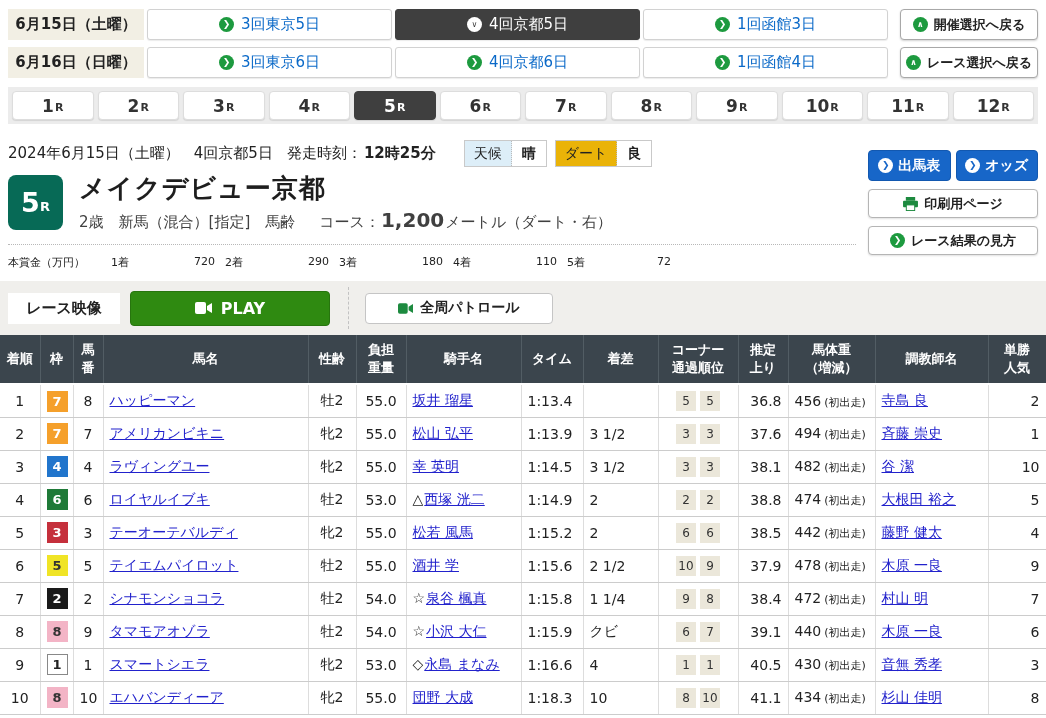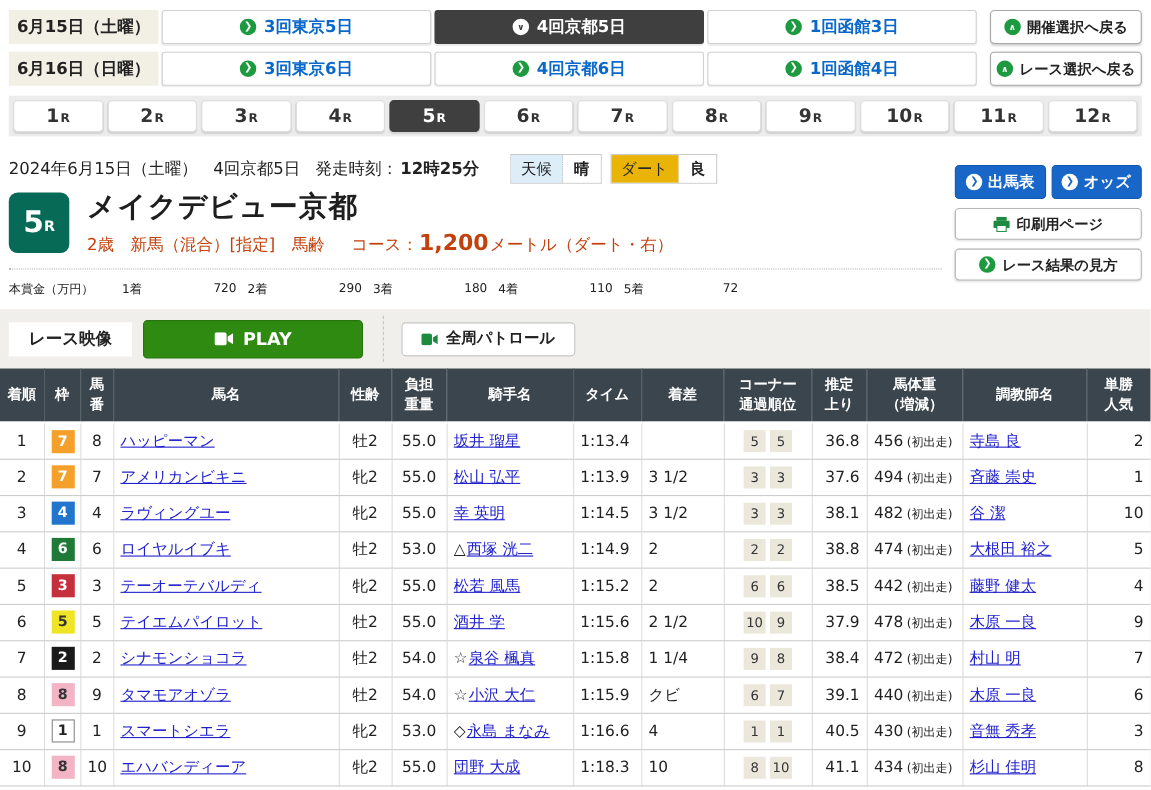--- a/index.html
+++ b/index.html
@@ -8,21 +8,21 @@
   button { font-family:inherit; cursor:pointer; }
   a.lnk { color:#2222cc; text-decoration:underline; }
 
   
   .date-nav { display:flex; padding:9px 8px 0 8px; gap:12px; }
   .left-col { flex:1; display:flex; flex-direction:column; gap:7px; }
   .date-row { display:flex; gap:3px; height:31px; }
   .date-cell { width:136px; background:#f2efe4; display:flex; align-items:center; justify-content:center;
     font-weight:bold; font-size:15px; color:#222; }
   .nav-btn { flex:1; display:flex; align-items:center; justify-content:center; gap:7px;
-    background:#fff; border:1px solid #d2d2d2; border-radius:3px; font-size:15px; font-weight:bold;
+    background:#fff; border:1px solid #d2d2d2; border-radius:3px; font-size:15px; font-weight:normal;
     color:#0a69c8; box-shadow:0 1px 1px rgba(0,0,0,.08); }
   .nav-btn.active { background:#3f3f3f; border-color:#3f3f3f; color:#fff; }
   .back-col { width:138px; display:flex; flex-direction:column; gap:7px; }
   .back-btn { height:31px; display:flex; align-items:center; justify-content:center; gap:6px;
     background:#fff; border:1px solid #a8a8a8; border-radius:4px; font-size:13px; font-weight:bold;
     color:#222; box-shadow:0 1px 2px rgba(0,0,0,.18); }
 
   .icon-circle { width:15px; height:15px; border-radius:50%; display:inline-flex; align-items:center;
     justify-content:center; font-size:9px; line-height:1; flex:0 0 auto; }
   .icon-circle.green { background:#1d9a3f; color:#fff; }
@@ -60,39 +60,39 @@
     font-weight:bold; font-size:13px; color:#222; display:flex; align-items:center; justify-content:center;
     gap:6px; box-shadow:0 1px 2px rgba(0,0,0,.12); }
 
   
   .race-head { margin:8px 8px 0; display:flex; gap:16px; }
   .race-badge { width:55px; height:55px; background:#076a56; border-radius:8px; color:#fff;
     display:flex; align-items:center; justify-content:center; font-weight:bold; flex:0 0 auto; }
   .race-badge .n { font-size:27px; }
   .race-badge .r { font-size:13px; margin-top:8px; }
   .race-title { font-size:26px; font-weight:bold; color:#1e1e1e; letter-spacing:1px; line-height:1.05; }
-  .race-cond { margin-top:6px; font-size:15px; color:#c2410c; display:flex; align-items:baseline; }
+  .race-cond { margin-top:6px; font-size:15px; color:#404040; display:flex; align-items:baseline; }
   .race-cond .conds { margin-right:24px; }
   .race-cond .cv { font-size:20px; font-weight:bold; margin:0 1px; }
   .dotted { border-bottom:1px dotted #b8b8b8; margin:12px 190px 0 8px; }
 
   
   .prize { display:flex; align-items:center; padding:10px 8px 11px; font-size:11px; }
   .prize .lbl { margin-right:26px; }
   .prize .pair { width:104px; display:flex; justify-content:space-between; margin-right:10px; }
 
   
   .video-bar { background:#f0efec; height:54px; display:flex; align-items:center; padding:0 8px; }
   .video-label { width:112px; height:31px; background:#fff; display:flex; align-items:center;
     justify-content:center; font-weight:bold; font-size:15px; margin-right:10px; }
   .play-btn { width:200px; height:35px; background:#2f8a11; border:1px solid #27750e; color:#fff;
     border-radius:4px; display:flex; align-items:center; justify-content:center; gap:9px;
     font-size:16px; font-weight:bold; }
   .vdiv { height:42px; border-left:1px dashed #c2c2c2; margin:0 16px 0 18px; }
-  .patrol-btn { width:158px; height:31px; background:#fff; border:1px solid #c5c5c5; border-radius:4px;
+  .patrol-btn { width:188px; height:31px; background:#fff; border:1px solid #c5c5c5; border-radius:4px;
     display:flex; align-items:center; justify-content:center; gap:7px; font-size:14px; font-weight:bold; color:#222; }
   .cam { display:inline-flex; }
 
   
   table.results { width:1046px; border-collapse:collapse; table-layout:fixed; }
   table.results th { background:#3b454d; color:#fff; font-size:13px; font-weight:bold; height:49px;
     border-right:1px solid #525d64; border-bottom:2px solid #fff; white-space:pre-line;
     text-align:center; vertical-align:middle; padding:2px 1px; }
   table.results td { border-bottom:1px solid #ccc; border-right:1px solid #ddd; font-size:14px;
     height:33px; padding:2px 6px; vertical-align:middle; background:#fff; }

